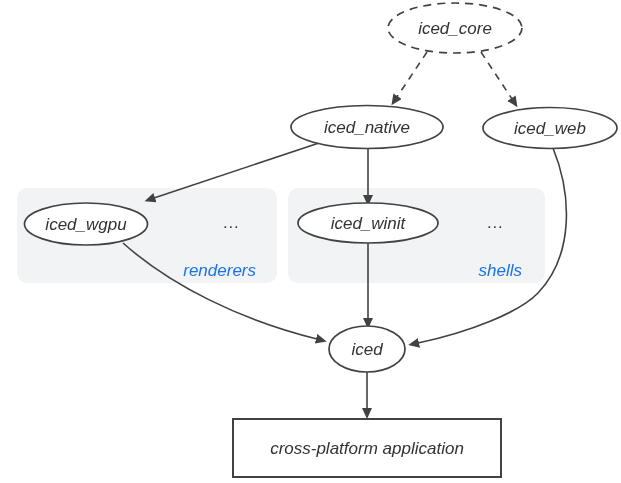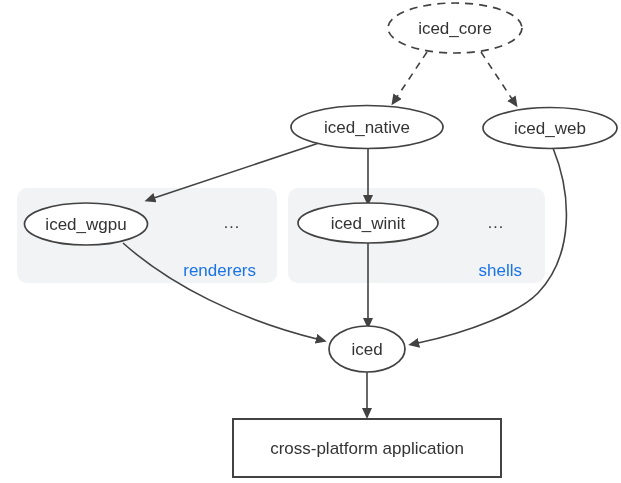--- a/index.html
+++ b/index.html
@@ -14,20 +14,21 @@
     margin: 0;
     padding: 0;
     background: var(--page_bg);
   }
   .stage {
     width: 621px;
     height: 483px;
     position: relative;
     background: var(--page_bg);
     font-family: "Liberation Sans", "DejaVu Sans", sans-serif;
+    font-style: italic;
   }
   svg { display: block; }
   .cluster-box {
     fill: var(--cluster_bg);
     stroke: none;
   }
   .node-ellipse {
     fill: var(--node_fill);
     stroke: var(--line);
     stroke-width: 1.7;

